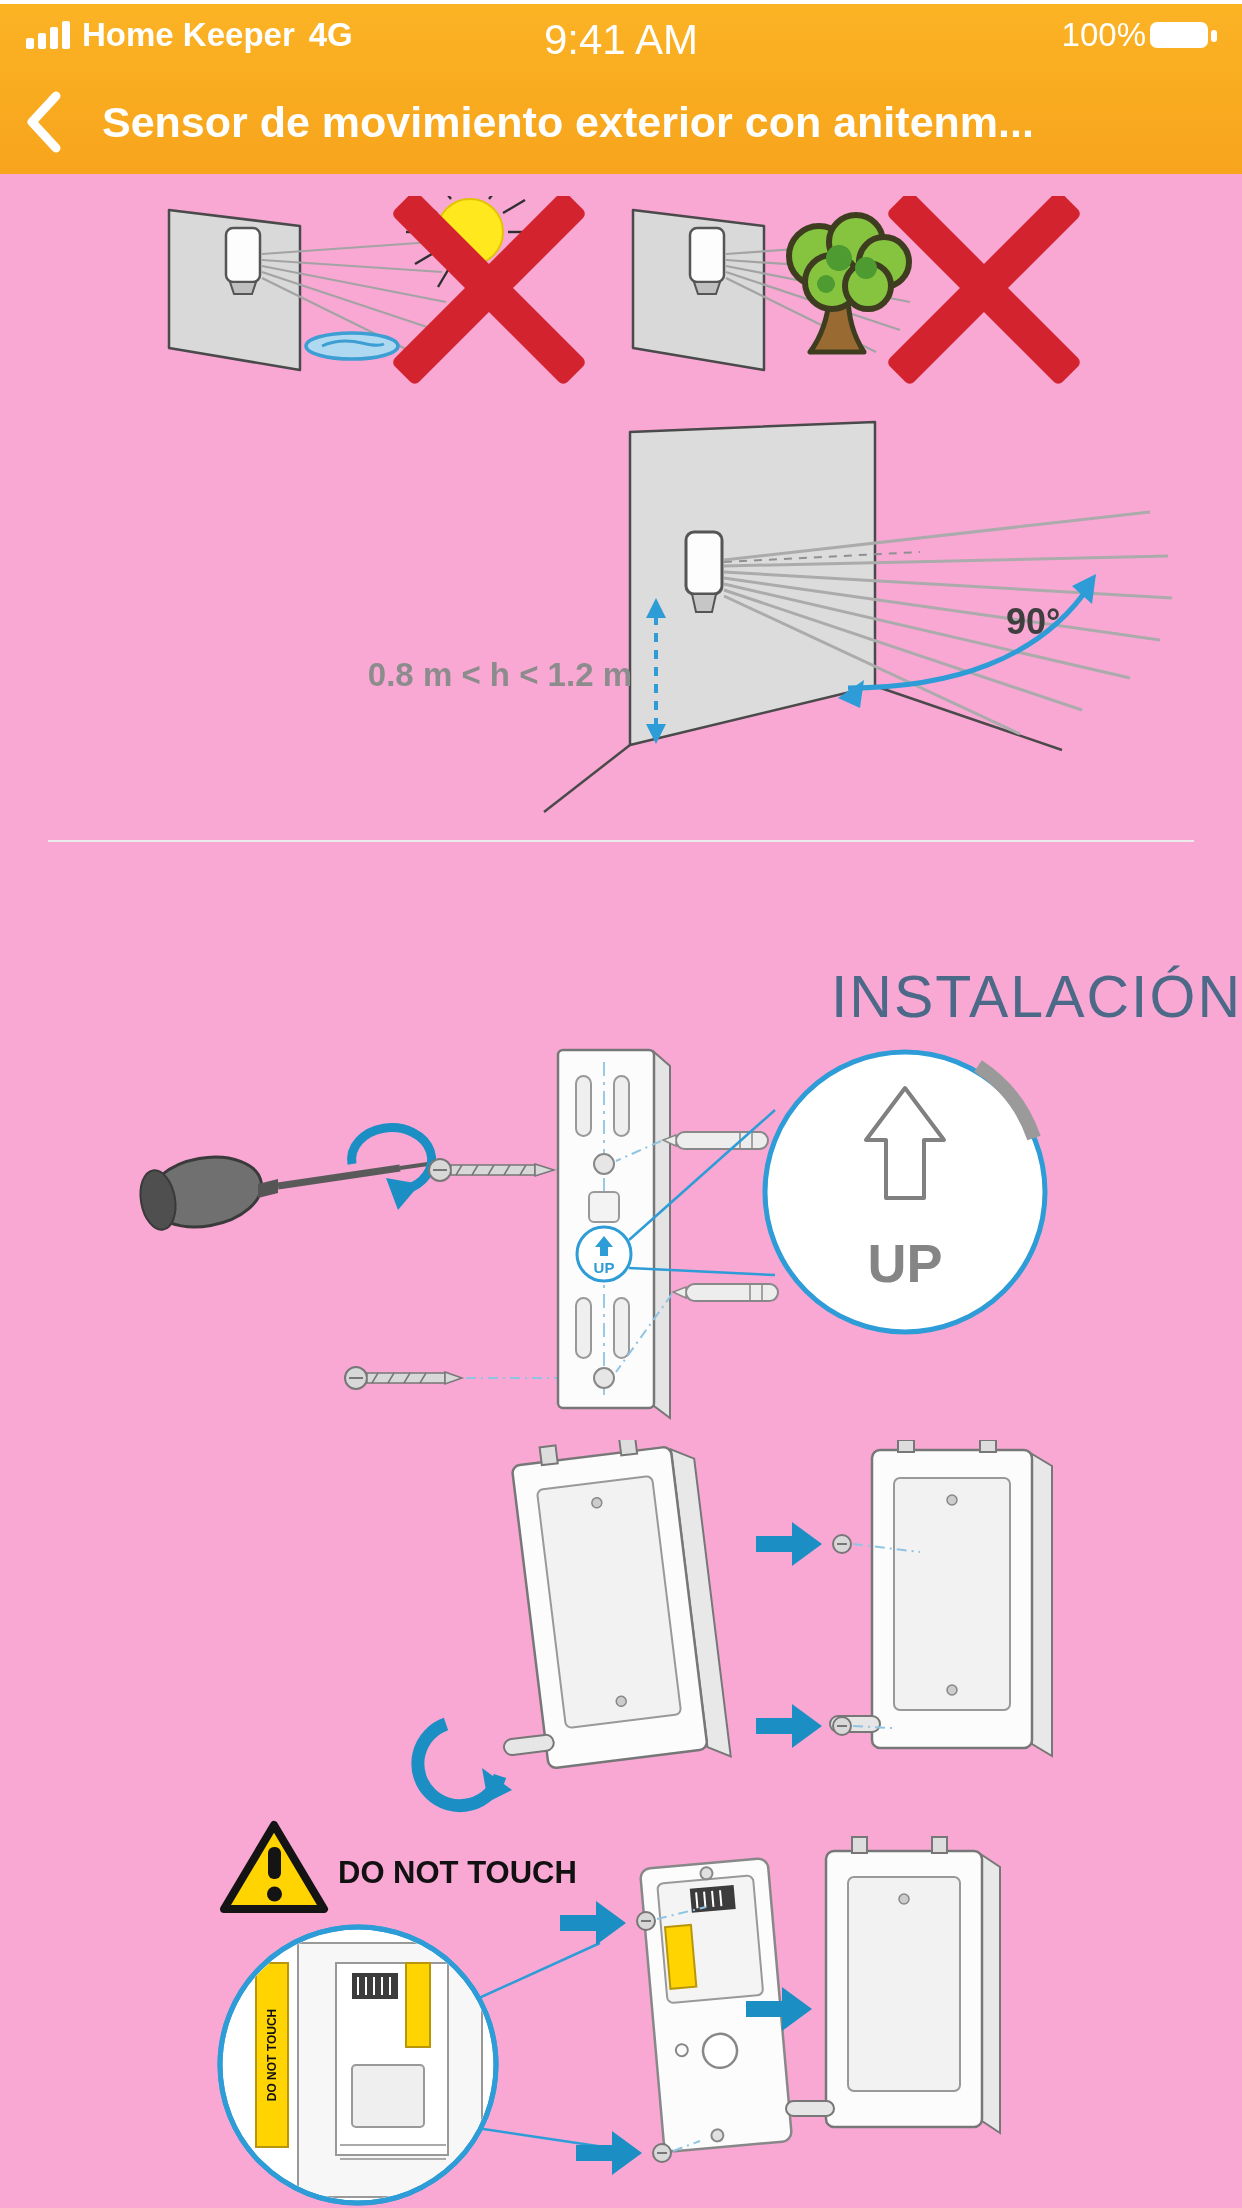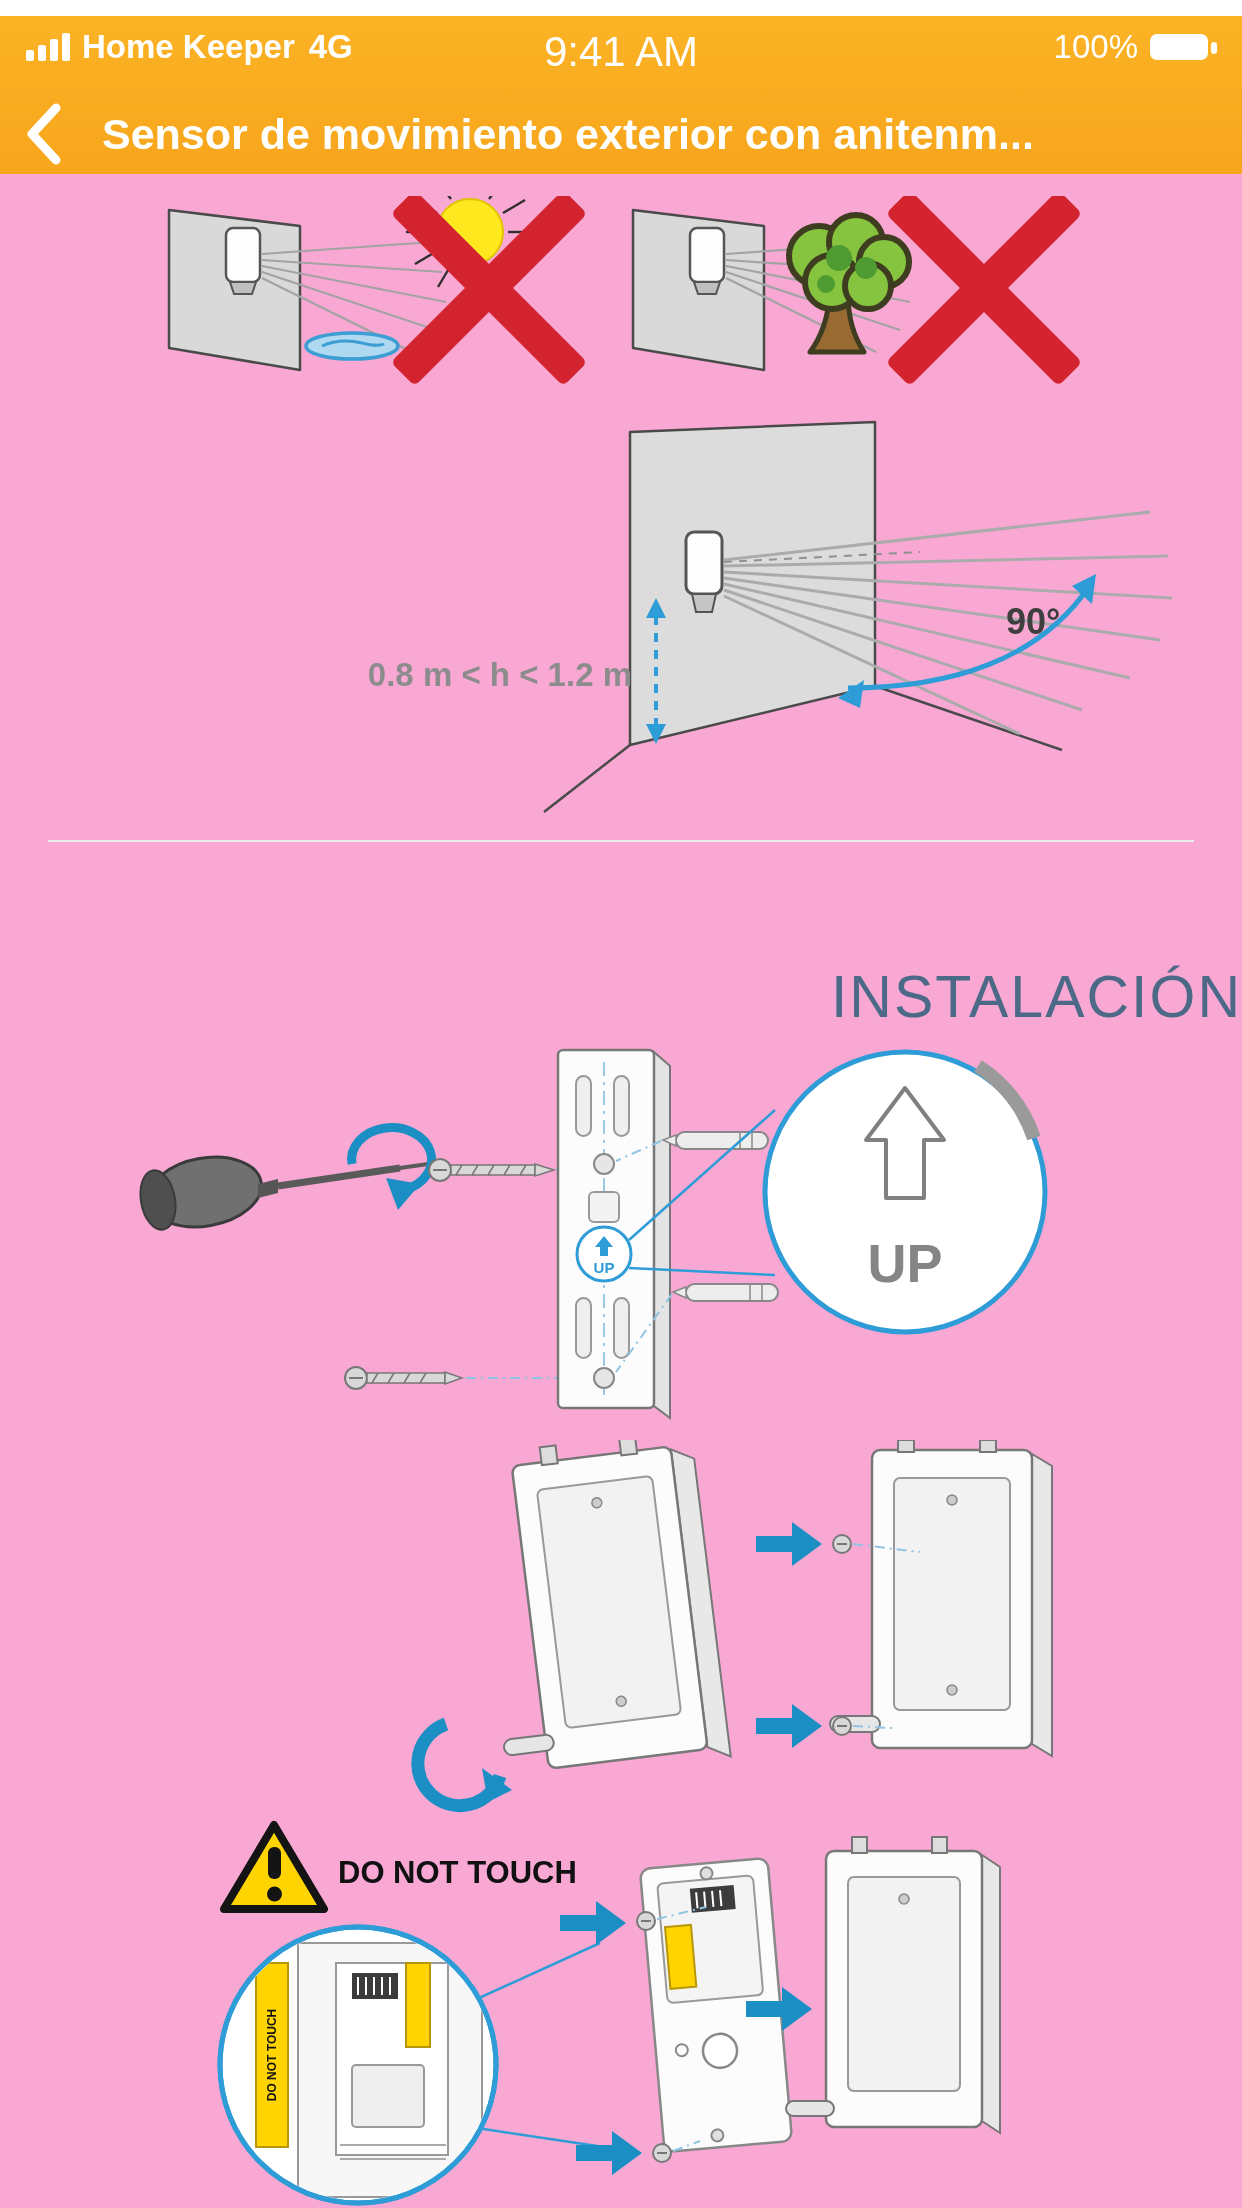--- a/index.html
+++ b/index.html
@@ -1,27 +1,27 @@
 <!DOCTYPE html>
 <html><head>
 <meta charset="utf-8">
 <style>
   html,body{margin:0;padding:0}
   body{font-family:"Liberation Sans",sans-serif;background:#ffffff}
   .phone{position:relative;width:1242px;height:2208px;background:#fff;overflow:hidden}
 
   
-  .app-header{position:absolute;top:16px;left:0;width:1242px;height:174px;
+  .app-header{position:absolute;top:4px;left:0;width:1242px;height:174px;
     background:linear-gradient(180deg,#FBB324 0%,#F7A41C 100%)}
   .status-bar{position:absolute;top:0;left:0;width:100%;height:62px;color:#fff}
   .status-left{position:absolute;left:26px;top:12px;display:flex;align-items:center;gap:12px}
   .carrier{font-size:33px;font-weight:600}
   .network{font-size:33px;font-weight:700;margin-left:2px}
   .status-time{position:absolute;left:0;right:0;top:12px;text-align:center;font-size:42px;font-weight:400}
-  .status-right{position:absolute;right:24px;top:12px;display:flex;align-items:center;gap:12px}
+  .status-right{position:absolute;right:24px;top:12px;display:flex;align-items:center;gap:4px}
   .battery-percent{font-size:33px;font-weight:400}
   .nav-bar{position:absolute;top:62px;left:0;width:100%;height:112px;display:flex;align-items:center}
   .back-button{background:none;border:0;padding:0;margin-left:24px;width:56px;height:76px;
     display:flex;align-items:center;cursor:pointer}
   .nav-title{color:#fff;font-size:43px;font-weight:700;margin-left:22px;white-space:nowrap;
     overflow:hidden;max-width:1110px}
 
   
   .content{position:absolute;top:174px;left:0;width:1242px;height:2034px;background:#f9a8d4}
   .diagram{position:absolute;left:0;display:block}

